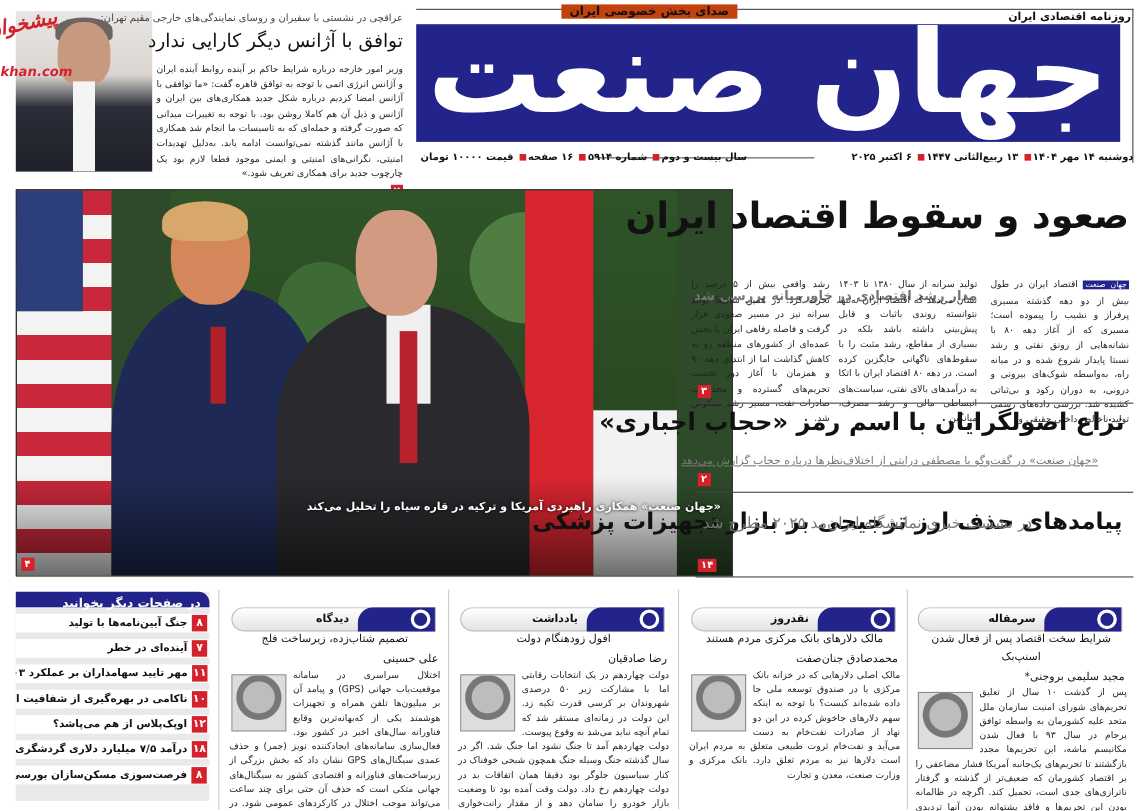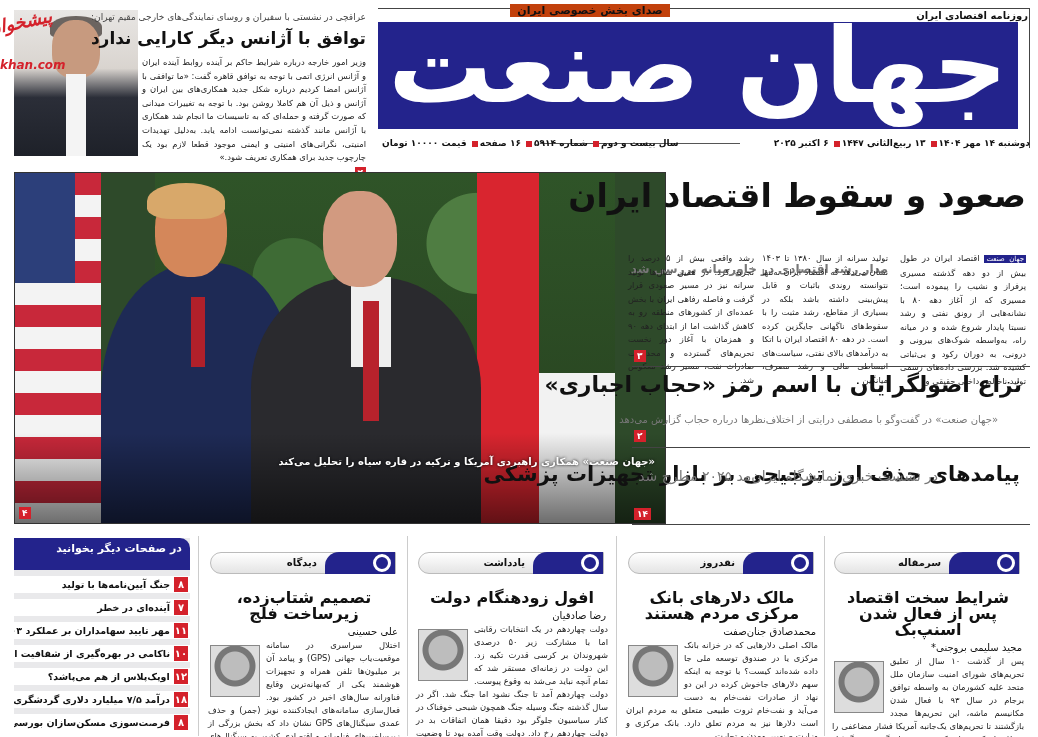--- a/index.html
+++ b/index.html
@@ -20,21 +20,21 @@
   .sq { display: inline-block; width: 6px; height: 6px; background: #d4212b; margin: 0 2px; vertical-align: middle; }
 
   
   #lead-photo { left: 14px; top: 10px; width: 124px; height: 146px; background: linear-gradient(180deg,#e8e6e4 0%,#d9d4cf 40%,#2b2e38 60%,#1e2129 100%); overflow: hidden; }
   #lead-photo .face { position: absolute; left: 38px; top: 10px; width: 48px; height: 58px; border-radius: 45% 45% 40% 40%; background: #c79a7f; }
   #lead-photo .hair { position: absolute; left: 36px; top: 6px; width: 52px; height: 22px; border-radius: 50% 50% 20% 20%; background: #6b6460; }
   #lead-photo .shirt { position: absolute; left: 52px; top: 64px; width: 20px; height: 82px; background: #f4f4f4; }
   #watermark { left: 2px; top: 10px; width: 50px; font-size: 18px; font-weight: bold; color: #d4212b; font-style: italic; transform: rotate(-12deg); }
   #watermark-2 { left: 0; top: 58px; font-size: 12px; font-weight: bold; color: #d4212b; font-style: italic; direction: ltr; }
   #lead-kicker { right: 672px; top: 12px; font-size: 9px; color: #444; white-space: nowrap; }
-  #lead-title { right: 672px; top: 28px; font-size: 17px; font-weight: bold; white-space: nowrap; }
+  #lead-title { right: 672px; top: 28px; font-size: 17px; font-weight: normal; white-space: nowrap; }
   #lead-body { left: 142px; top: 56px; width: 224px; font-size: 8.4px; line-height: 13.6px; text-align: justify; color: #222; }
   .page-badge { display: inline-block; background: #d4212b; color: #fff; font-size: 9px; font-weight: bold; padding: 0 3px; line-height: 12px; }
 
   
   #main-photo { left: 14px; top: 172px; width: 652px; height: 352px; background: #2e4a2a; overflow: hidden; border: 1px solid #333; }
   .ph-leaves { position: absolute; left: 140px; top: 0; width: 460px; height: 352px; background: radial-gradient(circle at 30% 30%, #3e6b35 0 40px, transparent 41px), radial-gradient(circle at 70% 20%, #4f7d42 0 50px, transparent 51px), radial-gradient(circle at 50% 60%, #345b2c 0 70px, transparent 71px), linear-gradient(180deg,#2f5428,#27401f); }
   .ph-usflag { position: absolute; left: 0; top: 0; width: 86px; height: 352px; background: repeating-linear-gradient(180deg,#c8283a 0 22px,#f3f3f3 22px 44px); }
   .ph-usflag-canton { position: absolute; left: 0; top: 0; width: 60px; height: 110px; background: #2c3f7a; }
   .ph-trflag { position: absolute; left: 462px; top: 0; width: 62px; height: 352px; background: #d9252f; }
   .ph-white { position: absolute; left: 524px; top: 200px; width: 76px; height: 152px; background: #f2f2f2; }
@@ -60,42 +60,42 @@
   #top-col-3 { right: 284px; }
   .src-tag { background: #23238c; color: #fff; padding: 0 2px; font-size: 7px; }
   #top-badge { left: 634px; top: 350px; }
 
   .hrule { height: 1px; background: #444; }
   #rule-1 { left: 632px; top: 366px; width: 398px; }
   #rule-2 { left: 632px; top: 447px; width: 398px; }
   #rule-3 { left: 632px; top: 524px; width: 398px; }
 
   #story2-title { right: 16px; top: 372px; font-size: 22px; font-weight: bold; white-space: nowrap; }
-  #story2-sub { right: 40px; top: 414px; font-size: 10px; color: #777; white-space: nowrap; }
+  #story2-sub { right: 40px; top: 414px; font-size: 10px; color: #777; white-space: nowrap; text-decoration: underline; }
   #story2-badge { left: 634px; top: 430px; }
   #story3-title { right: 18px; top: 462px; font-size: 21px; font-weight: bold; white-space: nowrap; }
   #story3-sub { right: 100px; top: 468px; font-size: 14px; color: #777; white-space: nowrap; margin-left: 32px; }
   #story3-badge { left: 634px; top: 508px; }
 
   
   #other-pages { left: 14px; top: 538px; width: 176px; height: 190px; background: #e9e9eb; }
-  #other-head { height: 32px; background: #23238c; color: #fff; font-size: 11px; font-weight: bold; padding: 4px 8px 0 0; border-radius: 0 10px 0 0; }
+  #other-head { height: 14px; background: #23238c; color: #fff; font-size: 11px; font-weight: bold; padding: 4px 8px 0 0; border-radius: 0 10px 0 0; }
   .op-item { display: flex; align-items: center; gap: 4px; height: 17px; margin-top: 6px; background: #fff; padding-right: 2px; font-size: 9.5px; font-weight: bold; white-space: nowrap; overflow: hidden; }
   .op-num { background: #d4212b; color: #fff; font-size: 10px; min-width: 14px; text-align: center; line-height: 15px; padding: 0 1px; }
 
   .col { top: 552px; width: 200px; height: 240px; overflow: hidden; }
   #col-sarmaghale { left: 828px; }
   #col-naghdrooz { left: 622px; }
   #col-yaddasht { left: 412px; }
   #col-didgah { left: 204px; }
   .col-tab { position: relative; height: 22px; margin: 0 8px 0 6px; border: 1px solid #bbb; border-radius: 12px 0 0 12px; background: linear-gradient(180deg,#fff,#e4e4e4); }
   .col-tab-blue { position: absolute; right: 0; top: -1px; width: 70px; height: 22px; background: #23238c; border-radius: 14px 0 0 0; }
   .col-tab-icon { position: absolute; right: 4px; top: 1px; width: 18px; height: 18px; border-radius: 50%; border: 3px solid #fff; background: #23238c; }
   .col-tab-label { position: absolute; right: 78px; top: 4px; font-size: 10px; font-weight: bold; }
-  .col-title { text-align: center; font-size: 16px; font-weight: bold; margin-top: 16px; line-height: 16px; padding: 0 4px; }
+  .col-title { text-align: center; font-size: 10px; font-weight: normal; margin-top: 0; line-height: 16px; padding: 0 4px; }
   .col-author { font-size: 10px; margin: 4px 6px 2px 0; }
   .col-portrait { float: left; width: 50px; height: 52px; margin: 6px 6px 2px 6px; background: radial-gradient(circle at 50% 40%, #bdbdbd 0 14px, #777 15px 20px, #ddd 21px); border: 1px solid #888; }
   .col-body { font-size: 8.4px; line-height: 13px; text-align: justify; padding: 0 4px; color: #222; }
   .vsep { width: 1px; height: 200px; background: #ccc; top: 536px; }
 </style>
 </head>
 <body>
 
 <div class="abs" id="masthead-frame"></div>
 <div class="abs" id="tagline">صدای بخش خصوصی ایران</div>

